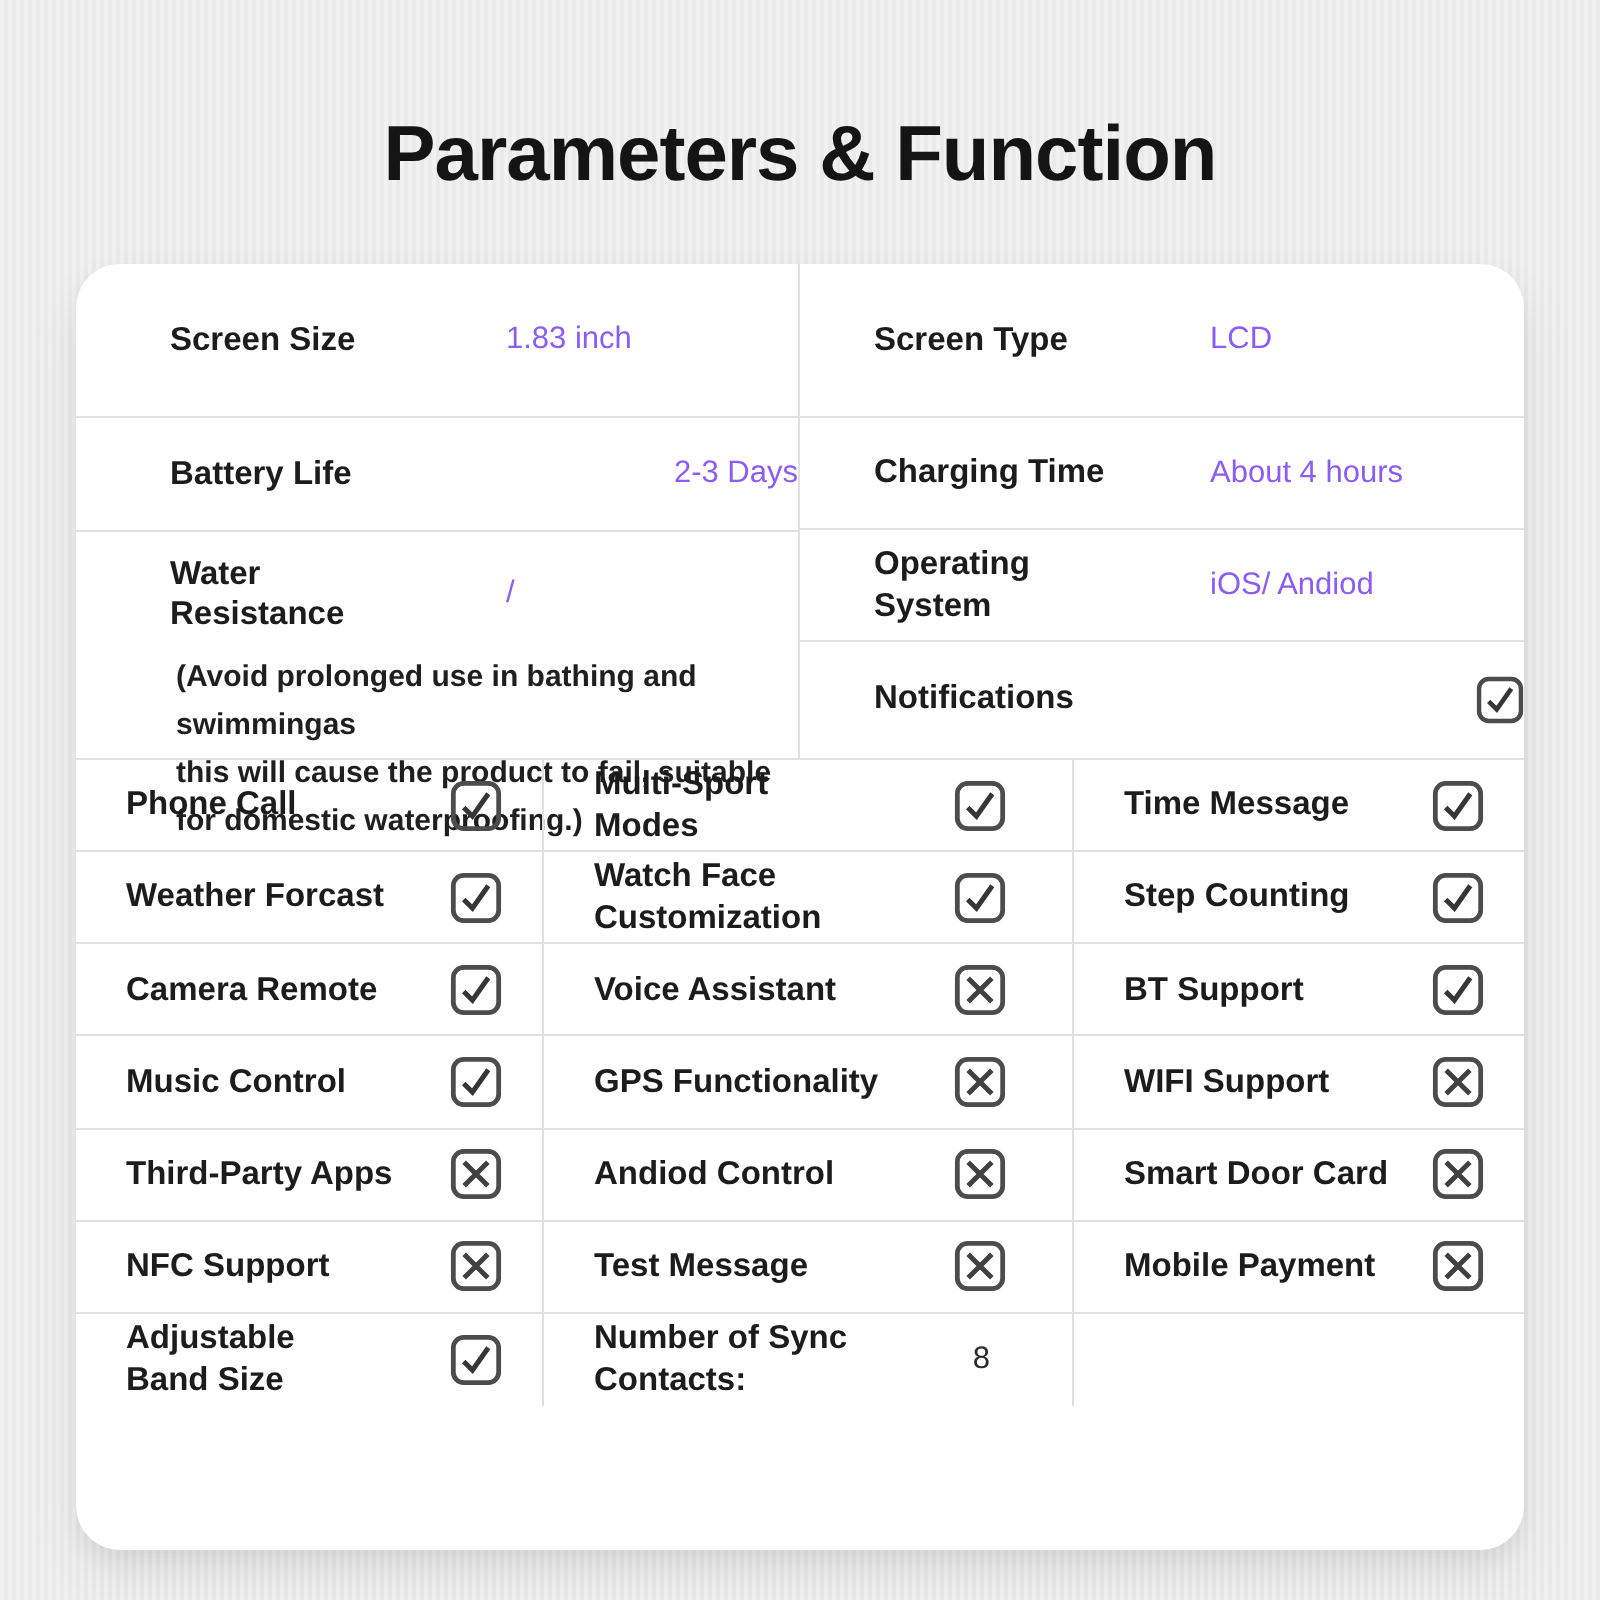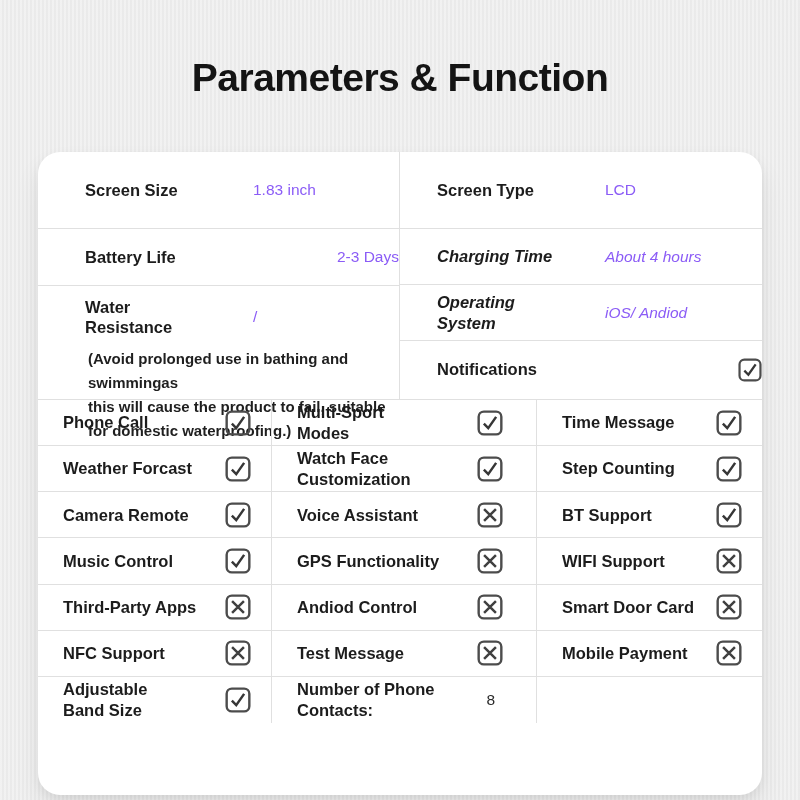--- a/index.html
+++ b/index.html
@@ -22,35 +22,34 @@
     letter-spacing: -0.5px;
     color: #141414;
   }
   .card {
     position: absolute; left: 38px; top: 132px;
     width: 724px; height: 643px;
     background: #ffffff;
     border-radius: 22px;
     box-shadow: 0 14px 26px rgba(0,0,0,.07), 0 4px 10px rgba(0,0,0,.05);
     overflow: hidden;
-    margin-top: 20px;
   }
   
   .top-section { display: flex; height: 247px; }
   .top-col { width: 50%; }
   .top-col.left { border-right: 1px solid #e0e0e0; }
   .trow {
     display: flex; align-items: center;
     border-bottom: 1px solid #e0e0e0;
   }
   .top-col.left  .trow { padding-left: 47px; }
   .top-col.right .trow { padding-left: 37px; }
   .rh-a { height: 77px; }
   .rh-b { height: 57px; justify-content: space-between; }
-  .rh-c { height: 56px; font-style: italic; }
+  .rh-c { height: 56px; }
   .rh-last { border-bottom: none !important; }
   .tlabel {
     width: 168px; flex-shrink: 0;
     font-weight: bold; font-size: 16.5px; line-height: 1.22;
     color: #1c1c1c; white-space: pre-line;
   }
   .tvalue { font-size: 15.5px; color: #8b5cf6; }
   .trow.wr {
     display: block; height: 113px; border-bottom: none; padding-top: 9px;
   }
@@ -358,21 +357,21 @@
     <span class="checkbox" data-state="checked">
       <svg viewBox="0 0 25 25">
         <rect x="1.6" y="1.6" width="21.8" height="21.8" rx="5" fill="none" stroke="#4c4c4c" stroke-width="2.3"></rect>
         <path class="cb-check" d="M6.6 13.2 L10.8 17.4 L18.4 6.6" fill="none" stroke="#363636" stroke-width="2.4"></path>
         <path class="cb-cross" d="M6.8 6.8 L18.2 18.2 M18.2 6.8 L6.8 18.2" fill="none" stroke="#404040" stroke-width="2.4"></path>
       </svg>
     </span>
 
   </div>
         <div class="fcell">
-    <span class="flabel">Number of Phone
+    <span class="flabel">Number of Sync
 Contacts:</span>
 
     <span class="fvalue">8</span>
   </div>
         <div class="fcell">
     <span class="flabel"></span>
 
   </div>
       </div>
 

